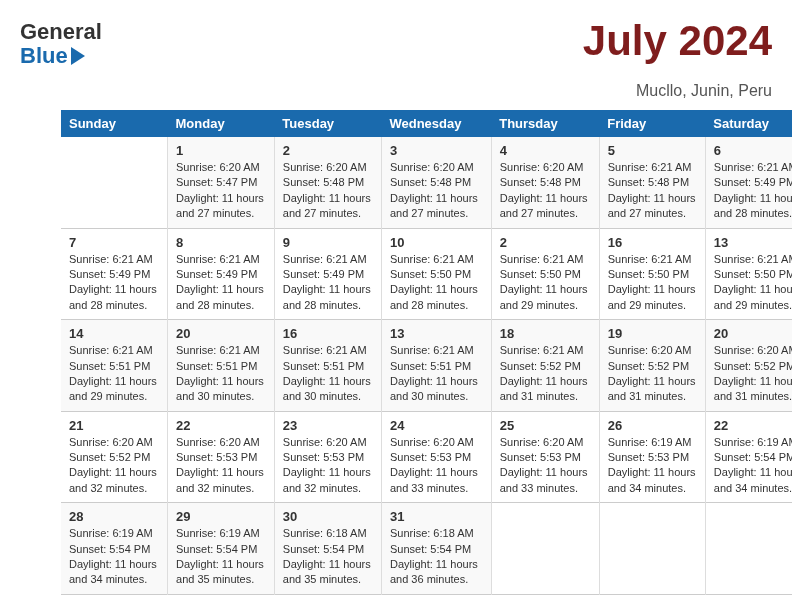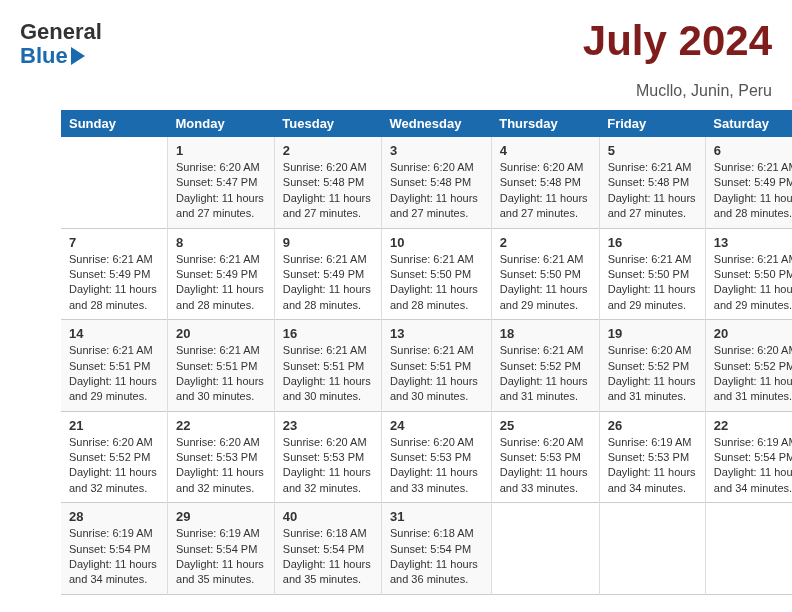--- a/index.html
+++ b/index.html
@@ -233,21 +233,21 @@
       <tr>
         <td>
           <span class="day-number">28</span>
           <div class="day-info">Sunrise: 6:19 AM<br>Sunset: 5:54 PM<br>Daylight: 11 hours and 34 minutes.</div>
         </td>
         <td>
           <span class="day-number">29</span>
           <div class="day-info">Sunrise: 6:19 AM<br>Sunset: 5:54 PM<br>Daylight: 11 hours and 35 minutes.</div>
         </td>
         <td>
-          <span class="day-number">40</span>
+          <span class="day-number">30</span>
           <div class="day-info">Sunrise: 6:18 AM<br>Sunset: 5:54 PM<br>Daylight: 11 hours and 35 minutes.</div>
         </td>
         <td>
           <span class="day-number">31</span>
           <div class="day-info">Sunrise: 6:18 AM<br>Sunset: 5:54 PM<br>Daylight: 11 hours and 36 minutes.</div>
         </td>
         <td class="empty-cell"></td>
         <td class="empty-cell"></td>
         <td class="empty-cell"></td>
       </tr>

